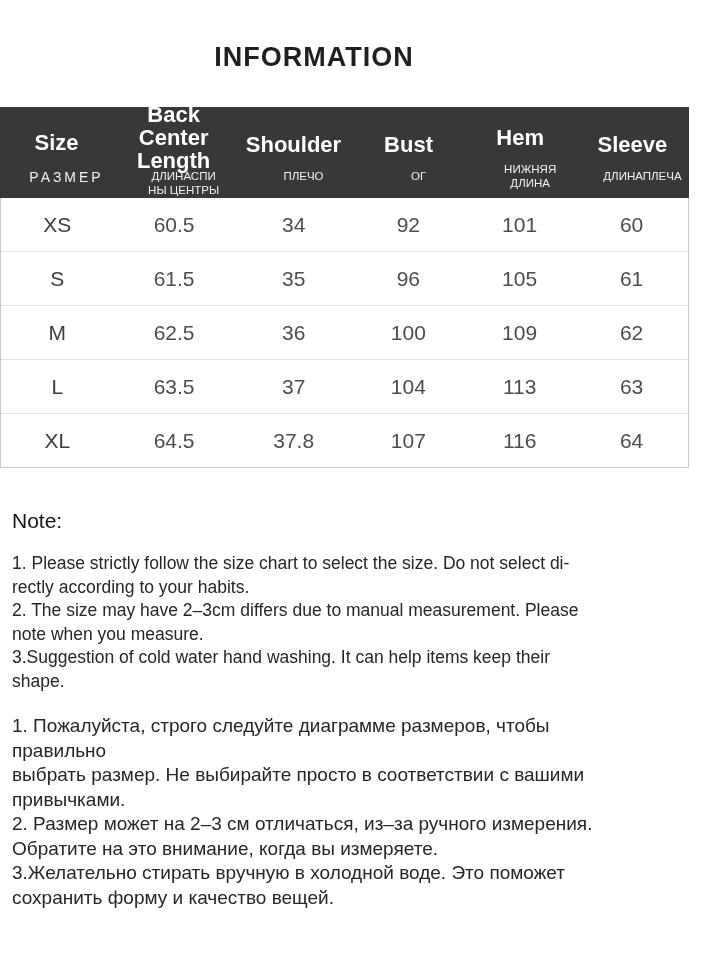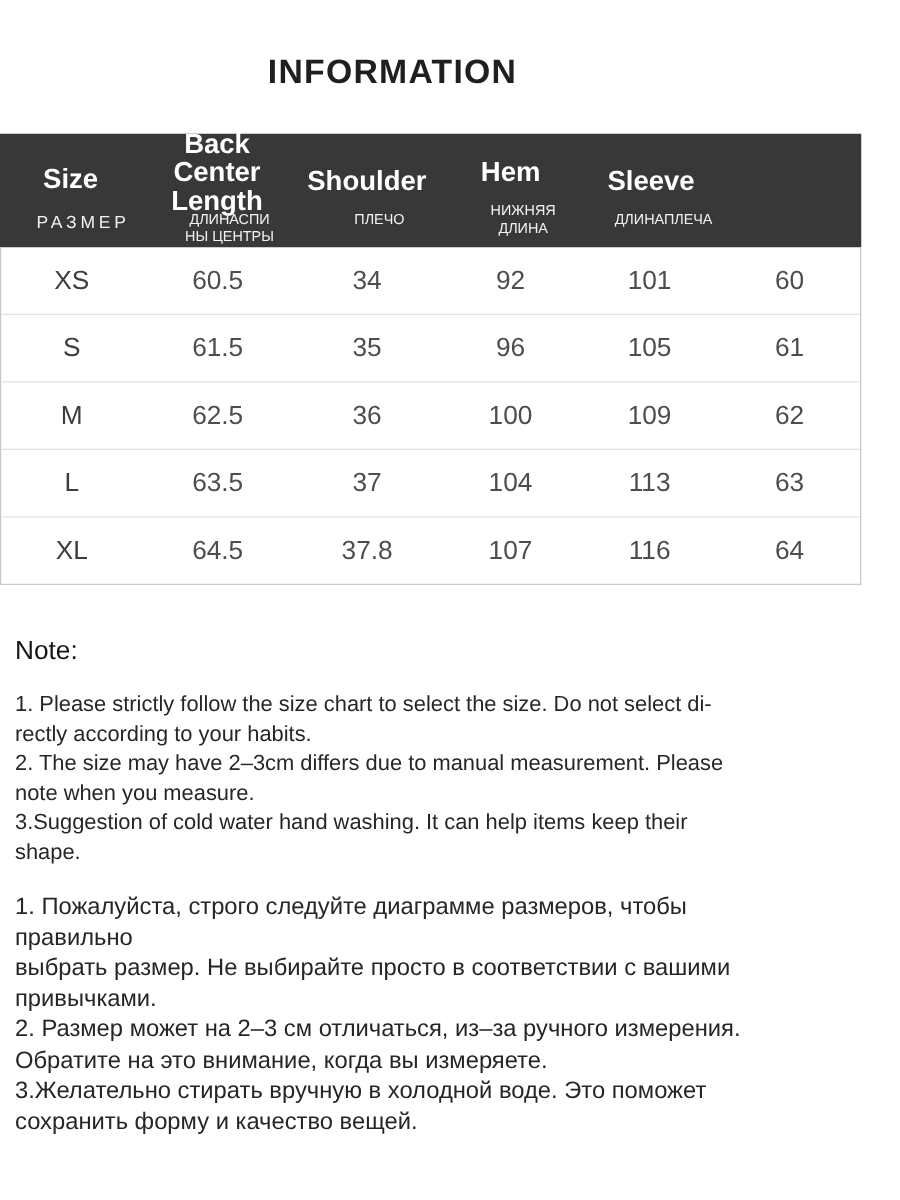--- a/index.html
+++ b/index.html
@@ -54,21 +54,21 @@
   .c3 { width: 16.2%; }
   .c4 { width: 16.2%; }
   .c5 { width: 16.4%; }
 
   .tbody {
     border-left: 1px solid #c9c9c9;
     border-right: 1px solid #c9c9c9;
     border-bottom: 1px solid #c9c9c9;
     background: #ffffff;
   }
-  .tr { display: flex; height: 53px; align-items: center; justify-content: center; }
+  .tr { display: flex; height: 53px; align-items: center; }
   .tr + .tr { border-top: 1px solid #e3e3e3; }
   .td {
     text-align: center;
     font-size: 21px; color: #4d4d4d;
   }
   .td-size { color: #3d3d3d; }
 
   .notes { padding: 0 12px; }
   .note-heading {
     margin-top: 41px;
@@ -107,20 +107,24 @@
       </div>
       <div class="th c1">
         <div class="th-en">Back Center
 Length</div>
         <div class="th-ru">ДЛИНАСПИ
 НЫ ЦЕНТРЫ</div>
       </div>
       <div class="th c2">
         <div class="th-en">Shoulder</div>
         <div class="th-ru">ПЛЕЧО</div>
+      </div>
+      <div class="th c3">
+        <div class="th-en">Bust</div>
+        <div class="th-ru">ОГ</div>
       </div>
       <div class="th c4">
         <div class="th-en">Hem</div>
         <div class="th-ru">НИЖНЯЯ
 ДЛИНА</div>
       </div>
       <div class="th c5">
         <div class="th-en">Sleeve</div>
         <div class="th-ru">ДЛИНАПЛЕЧА</div>
       </div>

